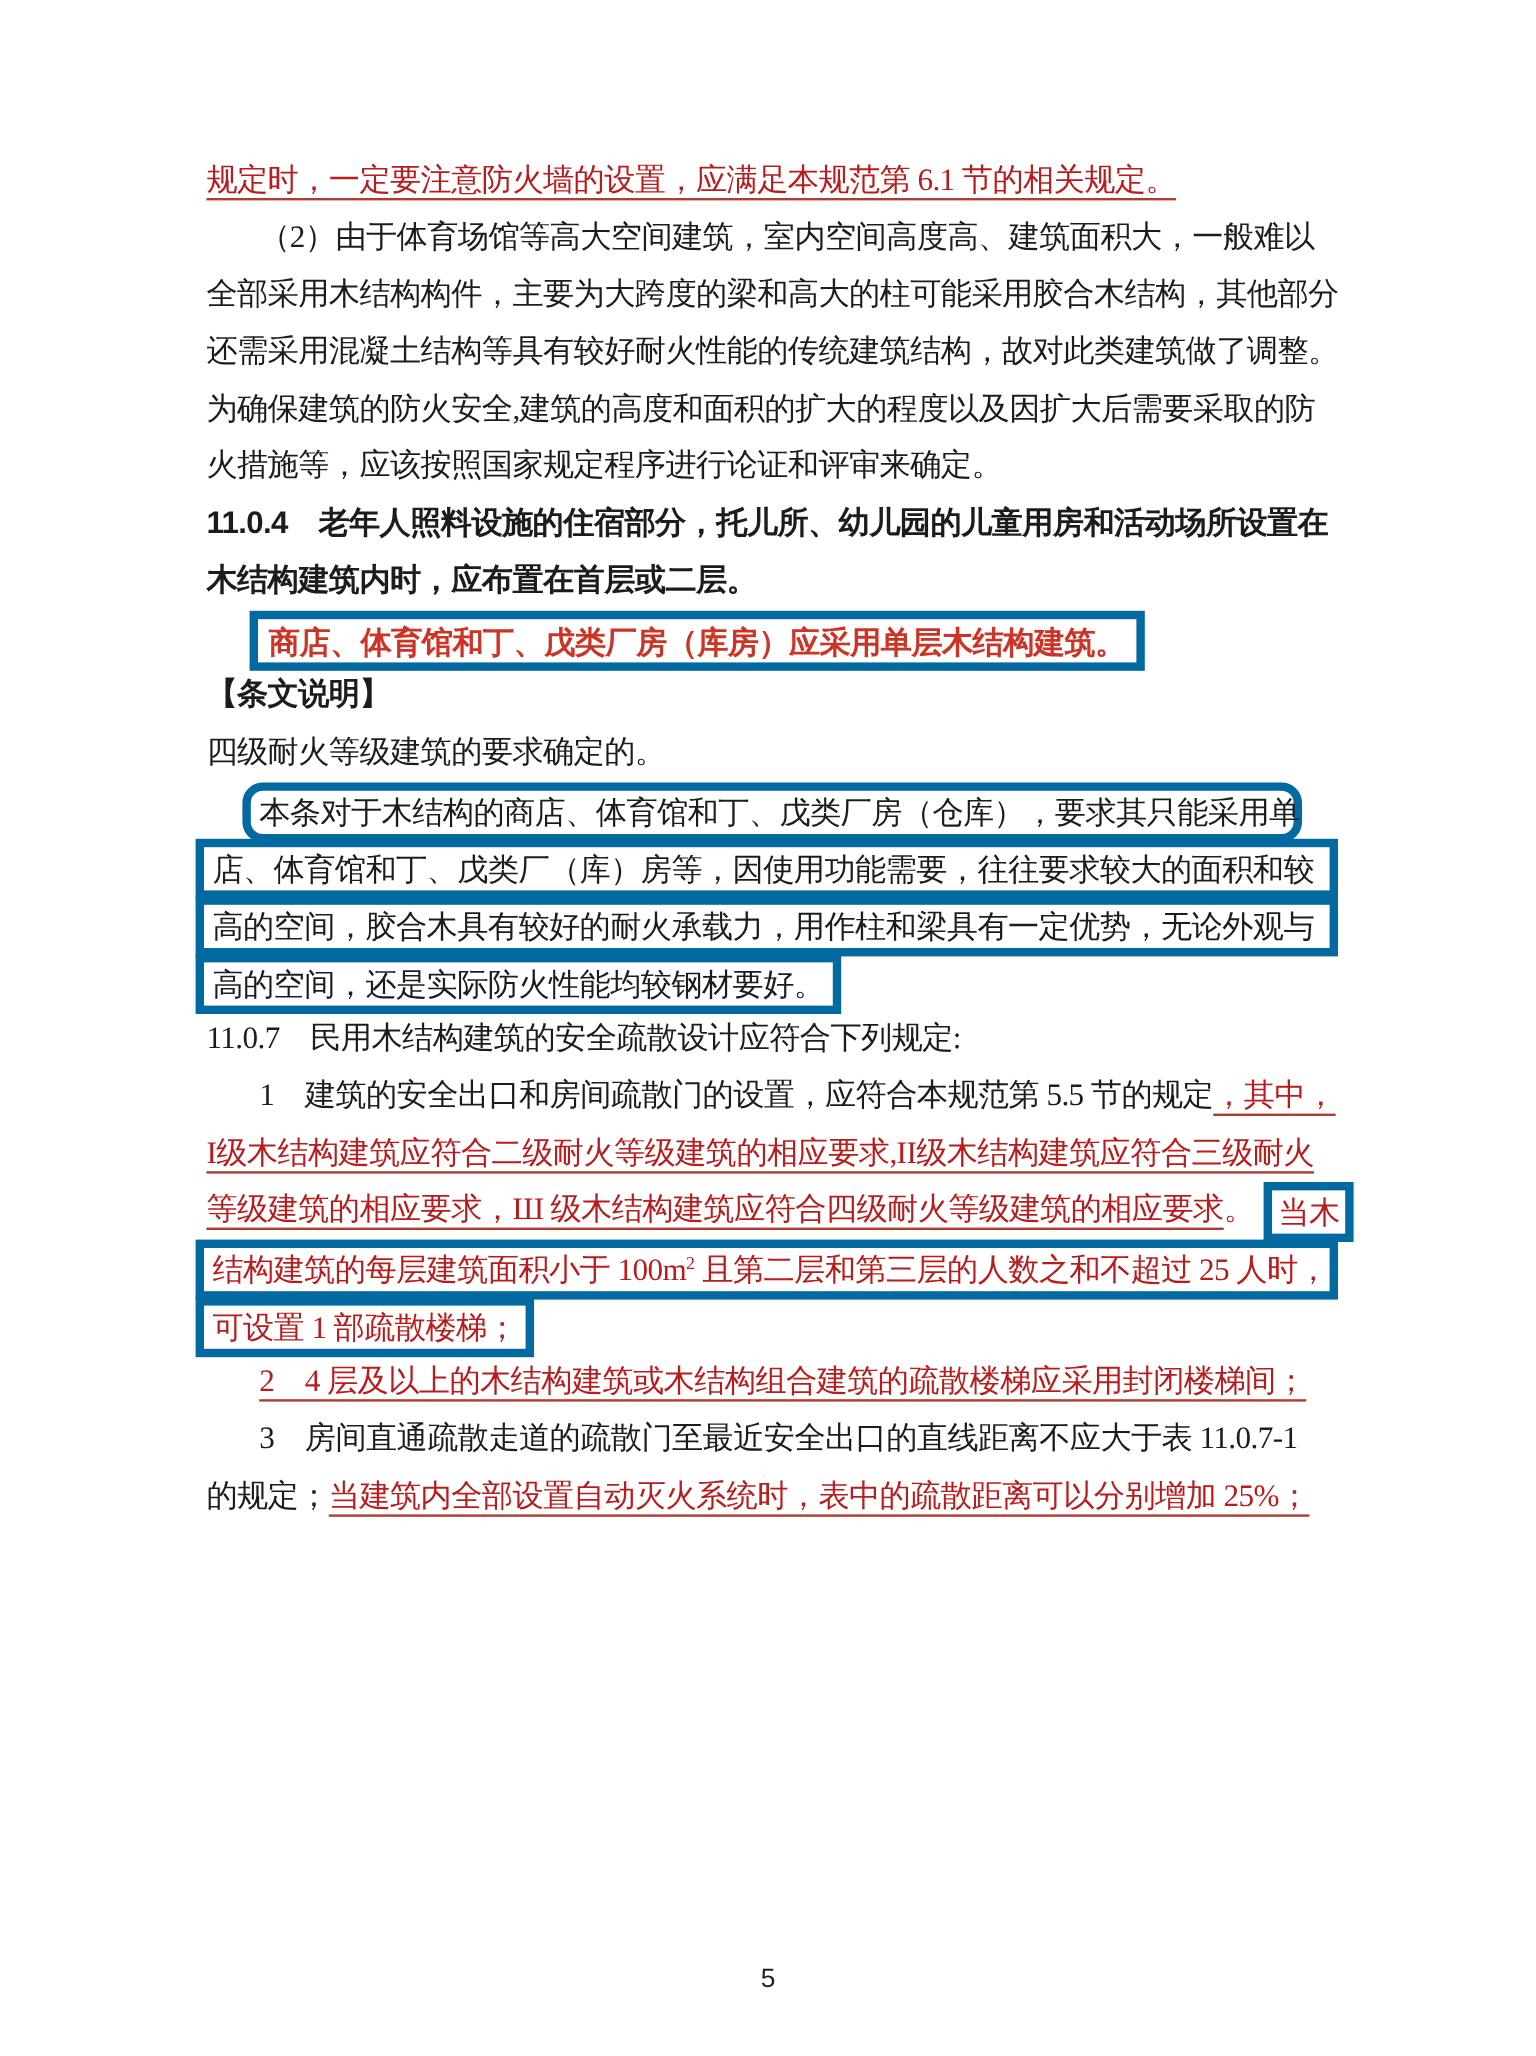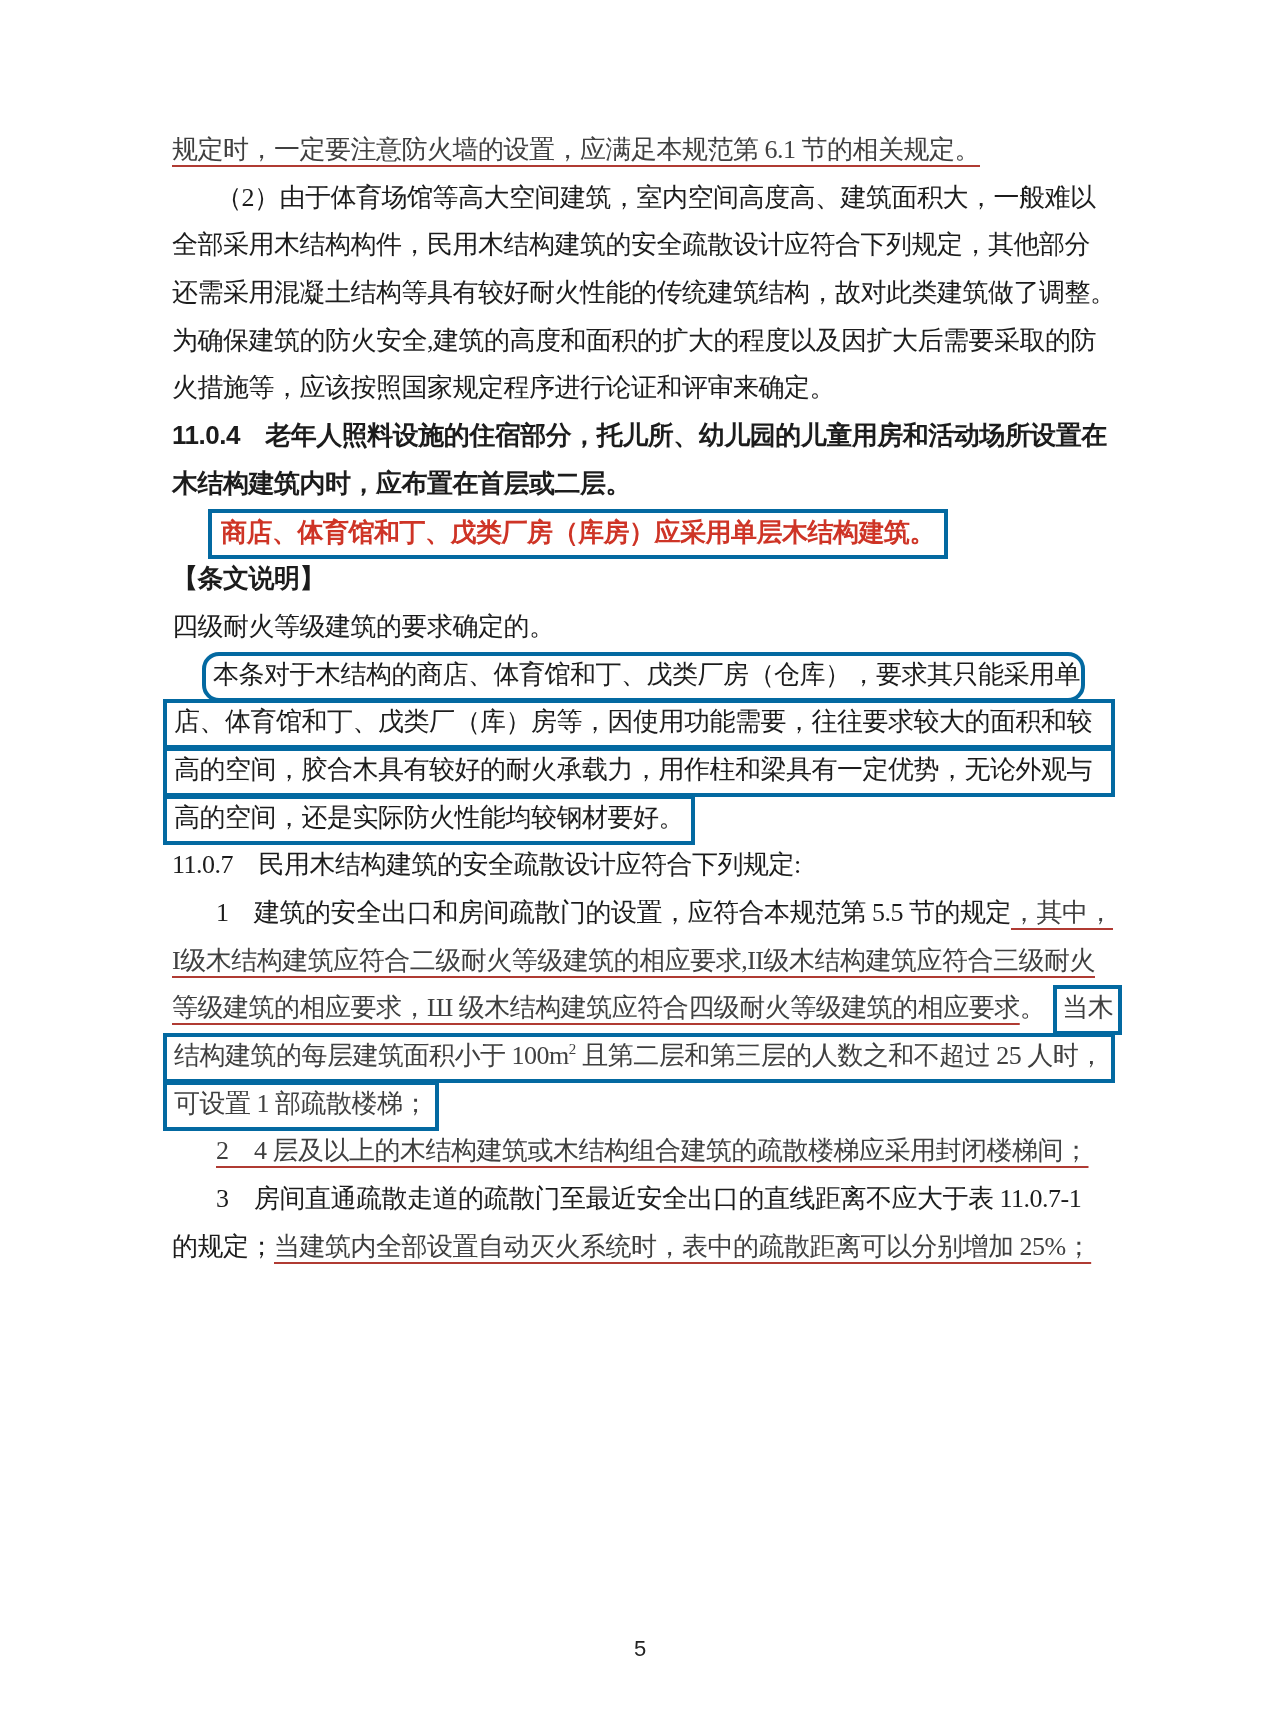--- a/index.html
+++ b/index.html
@@ -11,37 +11,37 @@
     font-family:"Liberation Serif","DejaVu Serif",serif;
     color:#1c1c1c;
     overflow:hidden;
   }
   .doc { position:absolute; left:172px; top:126px; width:936px; }
   .line {
     height:47.7px; line-height:47.7px;
     font-size:26px; white-space:nowrap;
     letter-spacing:-0.5px;
   }
-  .red    { color:#404040; }
+  .red    { color:#b91c1c; }
   .redvivid { color:#ce3426; }
   .ul {
     text-decoration:underline;
     text-decoration-thickness:2px;
     text-underline-offset:7px;
     text-decoration-color:#b03b33;
   }
   .hei {
     font-family:"Liberation Sans","DejaVu Sans",sans-serif;
     font-weight:700;
   }
   .ind44 { padding-left:44px; }
   .ind34 { padding-left:34px; }
   .bx {
     display:inline-block;
-    border:4px solid #0369a1;
+    border:7px solid #0369a1;
     height:50px; line-height:38px;
     padding:0 7px;
     vertical-align:middle;
   }
   .bx.full   { width:calc(100% + 16px); margin-left:-9px; }
   .bx.indent { width:calc(100% - 53px); margin-left:30px;border-radius:17px; }
   .bx.inline { margin-left:8px; padding:0 5px; }
   .bx.redbox { margin-left:36px; padding:0 9px; }
   sup { font-size:15px; line-height:0; vertical-align:super; letter-spacing:0; }
   .pagenum {
@@ -54,21 +54,21 @@
 </style>
 </head>
 <body>
 
 <div class="page">
   <div class="doc">
 
     <div class="line red ul">规定时，一定要注意防火墙的设置，应满足本规范第 6.1 节的相关规定。</div>
 
     <div class="line ind44">（2）由于体育场馆等高大空间建筑，室内空间高度高、建筑面积大，一般难以</div>
-    <div class="line">全部采用木结构构件，民用木结构建筑的安全疏散设计应符合下列规定，其他部分</div>
+    <div class="line">全部采用木结构构件，主要为大跨度的梁和高大的柱可能采用胶合木结构，其他部分</div>
     <div class="line">还需采用混凝土结构等具有较好耐火性能的传统建筑结构，故对此类建筑做了调整。</div>
     <div class="line">为确保建筑的防火安全,建筑的高度和面积的扩大的程度以及因扩大后需要采取的防</div>
     <div class="line">火措施等，应该按照国家规定程序进行论证和评审来确定。</div>
 
     <div class="line hei">11.0.4　老年人照料设施的住宿部分，托儿所、幼儿园的儿童用房和活动场所设置在</div>
     <div class="line hei">木结构建筑内时，应布置在首层或二层。</div>
 
     <div class="line">
       <span class="bx redbox hei redvivid">商店、体育馆和丁、戊类厂房（库房）应采用单层木结构建筑。</span>
     </div>

